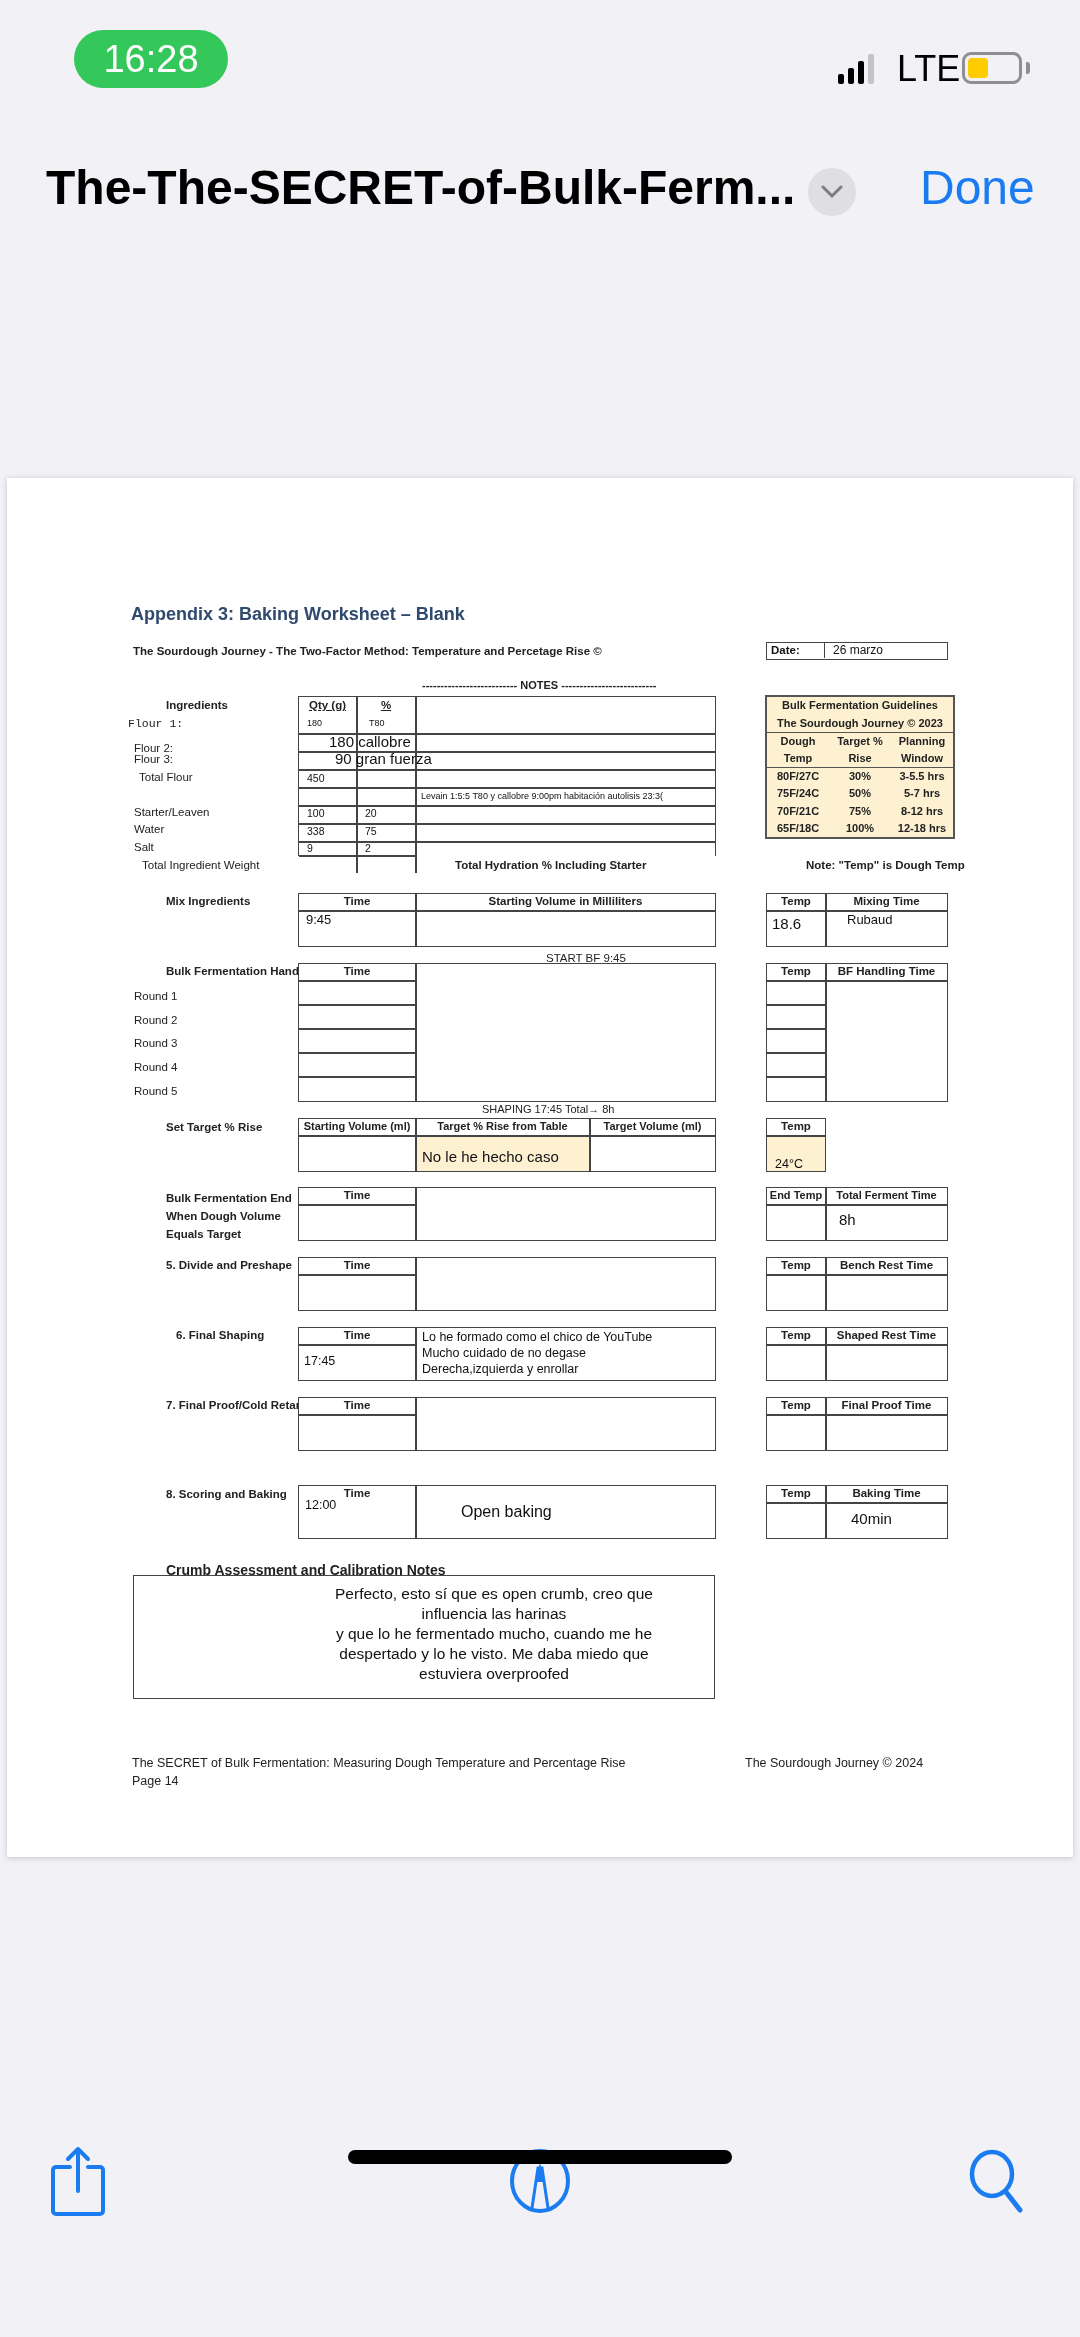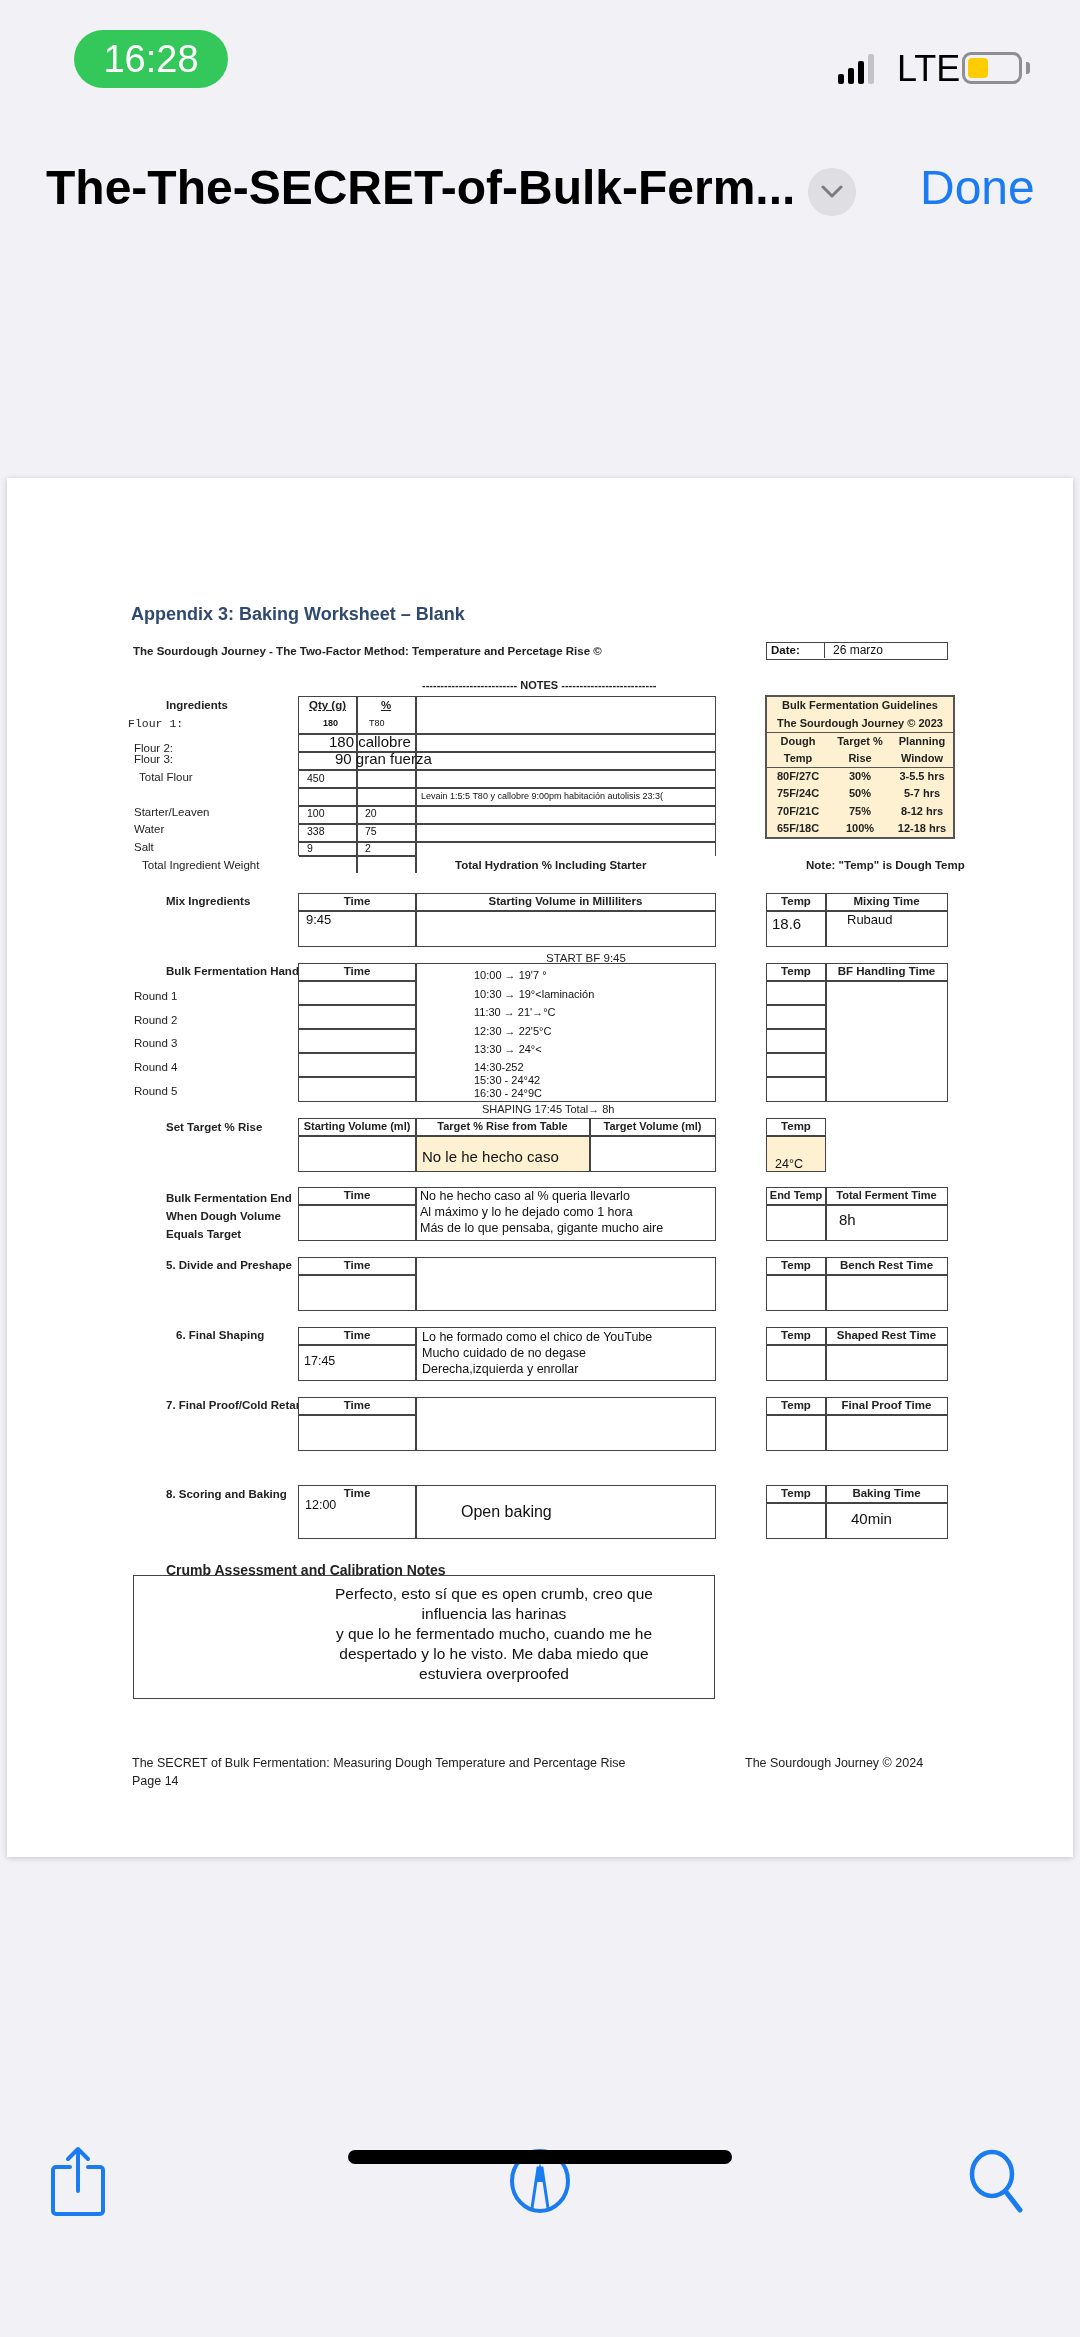--- a/index.html
+++ b/index.html
@@ -102,21 +102,21 @@
       <div class="abs" style="left:0; top:72px; width:416px; height:1.5px; background:#444;"></div>
       <div class="abs" style="left:0; top:90px; width:416px; height:1.5px; background:#444;"></div>
       <div class="abs" style="left:0; top:108px; width:416px; height:1.5px; background:#444;"></div>
       <div class="abs" style="left:0; top:126px; width:416px; height:1.5px; background:#444;"></div>
       <div class="abs" style="left:0; top:144px; width:416px; height:1.5px; background:#444;"></div>
       <div class="abs" style="left:0; top:158px; width:117px; height:1.5px; background:#444;"></div>
 
       <div class="abs hdr" style="left:0; top:2px; width:57px; text-decoration:underline;">Qty (g)</div>
       <div class="abs hdr" style="left:58px; top:2px; width:58px; text-decoration:underline;">%</div>
 
-      <div class="abs hw-sm" style="left:24px; top:21px; font-size:9px;font-weight:bold;">180</div>
+      <div class="abs hw-sm" style="left:8px; top:21px; font-size:9px;">180</div>
       <div class="abs hw-sm" style="left:70px; top:21px; font-size:9px;">T80</div>
       <div class="abs hw" style="left:30px; top:36px; white-space:nowrap;">180 callobre</div>
       <div class="abs hw" style="left:36px; top:53px; white-space:nowrap;">90 gran fuerza</div>
       <div class="abs hw-sm" style="left:8px; top:75px;">450</div>
       <div class="abs" style="left:122px; top:94px; font-size:9px; white-space:nowrap; width:292px; overflow:hidden;">Levain 1:5:5 T80 y callobre 9:00pm habitación autolisis 23:3(</div>
       <div class="abs hw-sm" style="left:8px; top:110px;">100</div>
       <div class="abs hw-sm" style="left:66px; top:110px;">20</div>
       <div class="abs hw-sm" style="left:8px; top:128px;">338</div>
       <div class="abs hw-sm" style="left:66px; top:128px;">75</div>
       <div class="abs hw-sm" style="left:8px; top:145px;">9</div>
@@ -185,30 +185,20 @@
     <div class="lbl" style="left:127px; top:583px;">Round 4</div>
     <div class="lbl" style="left:127px; top:607px;">Round 5</div>
     <div class="box" style="left:291px; top:485px; width:418px; height:139px;">
       <div class="abs" style="left:116px; top:0; width:1.5px; height:137px; background:#444;"></div>
       <div class="abs" style="left:0; top:16px; width:117px; height:1.5px; background:#444;"></div>
       <div class="abs" style="left:0; top:40px; width:117px; height:1.5px; background:#444;"></div>
       <div class="abs" style="left:0; top:64px; width:117px; height:1.5px; background:#444;"></div>
       <div class="abs" style="left:0; top:88px; width:117px; height:1.5px; background:#444;"></div>
       <div class="abs" style="left:0; top:112px; width:117px; height:1.5px; background:#444;"></div>
       <div class="abs hdr" style="left:0; top:1px; width:116px;">Time</div>
-      <div class="abs" style="left:175px; top:2px; font-size:11px; line-height:18.5px;">
-        <div>10:00 → 19'7 °</div>
-        <div>10:30 → 19°&lt;laminación</div>
-        <div>11:30 → 21'→°C</div>
-        <div>12:30 → 22'5°C</div>
-        <div>13:30 → 24°&lt;</div>
-        <div style="line-height:13px; margin-top:2px;">14:30-252</div>
-        <div style="line-height:13px;">15:30 - 24°42</div>
-        <div style="line-height:13px;">16:30 - 24°9C</div>
-      </div>
     </div>
     <div class="abs" style="left:475px; top:625px; font-size:11px; color:#222;">SHAPING 17:45 Total→ 8h</div>
     <div class="box" style="left:759px; top:485px; width:182px; height:139px;">
       <div class="abs" style="left:58px; top:0; width:1.5px; height:137px; background:#444;"></div>
       <div class="abs" style="left:0; top:16px; width:180px; height:1.5px; background:#444;"></div>
       <div class="abs" style="left:0; top:40px; width:59px; height:1.5px; background:#444;"></div>
       <div class="abs" style="left:0; top:64px; width:59px; height:1.5px; background:#444;"></div>
       <div class="abs" style="left:0; top:88px; width:59px; height:1.5px; background:#444;"></div>
       <div class="abs" style="left:0; top:112px; width:59px; height:1.5px; background:#444;"></div>
       <div class="abs hdr" style="left:0; top:1px; width:58px;">Temp</div>
@@ -235,25 +225,20 @@
 
     <div class="lbl b" style="left:127px; top:711px; line-height:18px;">
       <div>Bulk Fermentation End</div>
       <div>When Dough Volume</div>
       <div>Equals Target</div>
     </div>
     <div class="box" style="left:291px; top:709px; width:418px; height:54px;">
       <div class="abs" style="left:116px; top:0; width:1.5px; height:52px; background:#444;"></div>
       <div class="abs" style="left:0; top:16px; width:117px; height:1.5px; background:#444;"></div>
       <div class="abs hdr" style="left:0; top:1px; width:116px;">Time</div>
-      <div class="abs" style="left:121px; top:0px; font-size:12.5px; line-height:16px;">
-        <div>No he hecho caso al % queria llevarlo</div>
-        <div>Al máximo y lo he dejado como 1 hora</div>
-        <div>Más de lo que pensaba, gigante mucho aire</div>
-      </div>
     </div>
     <div class="box" style="left:759px; top:709px; width:182px; height:54px;">
       <div class="abs" style="left:58px; top:0; width:1.5px; height:52px; background:#444;"></div>
       <div class="abs" style="left:0; top:16px; width:180px; height:1.5px; background:#444;"></div>
       <div class="abs hdr" style="left:0; top:1px; width:58px; white-space:nowrap; font-size:11px;">End Temp</div>
       <div class="abs hdr" style="left:59px; top:1px; width:121px; font-size:11px;">Total Ferment Time</div>
       <div class="abs hw" style="left:72px; top:23px;">8h</div>
     </div>
 
     <div class="lbl b" style="left:127px; top:781px;">5. Divide and Preshape</div>

